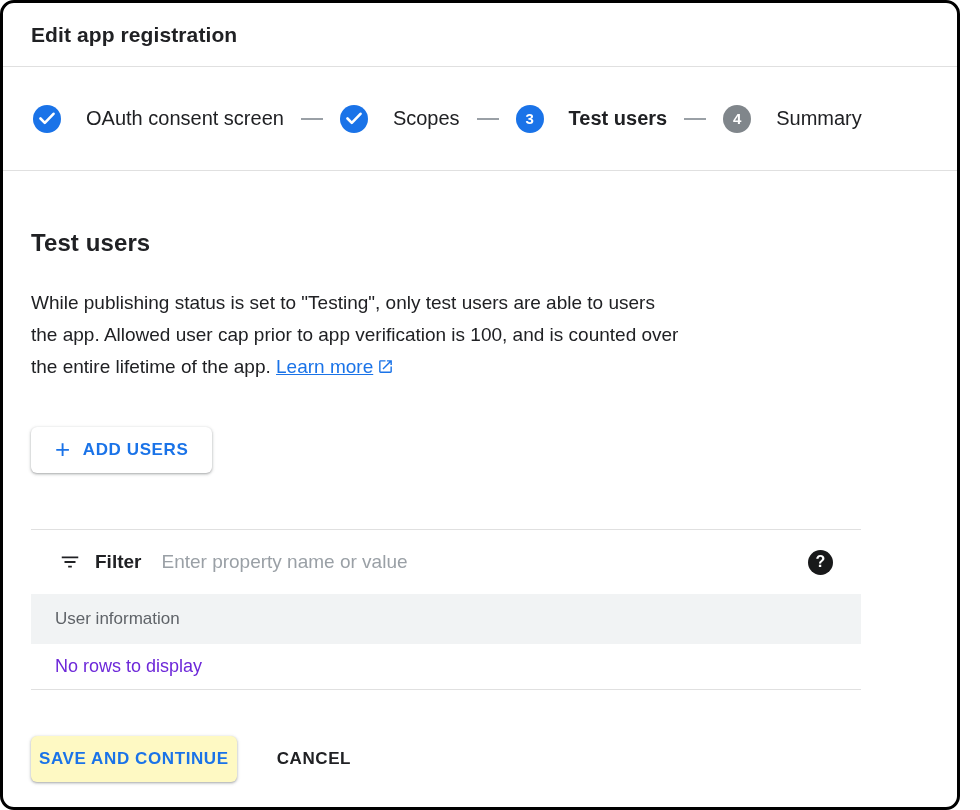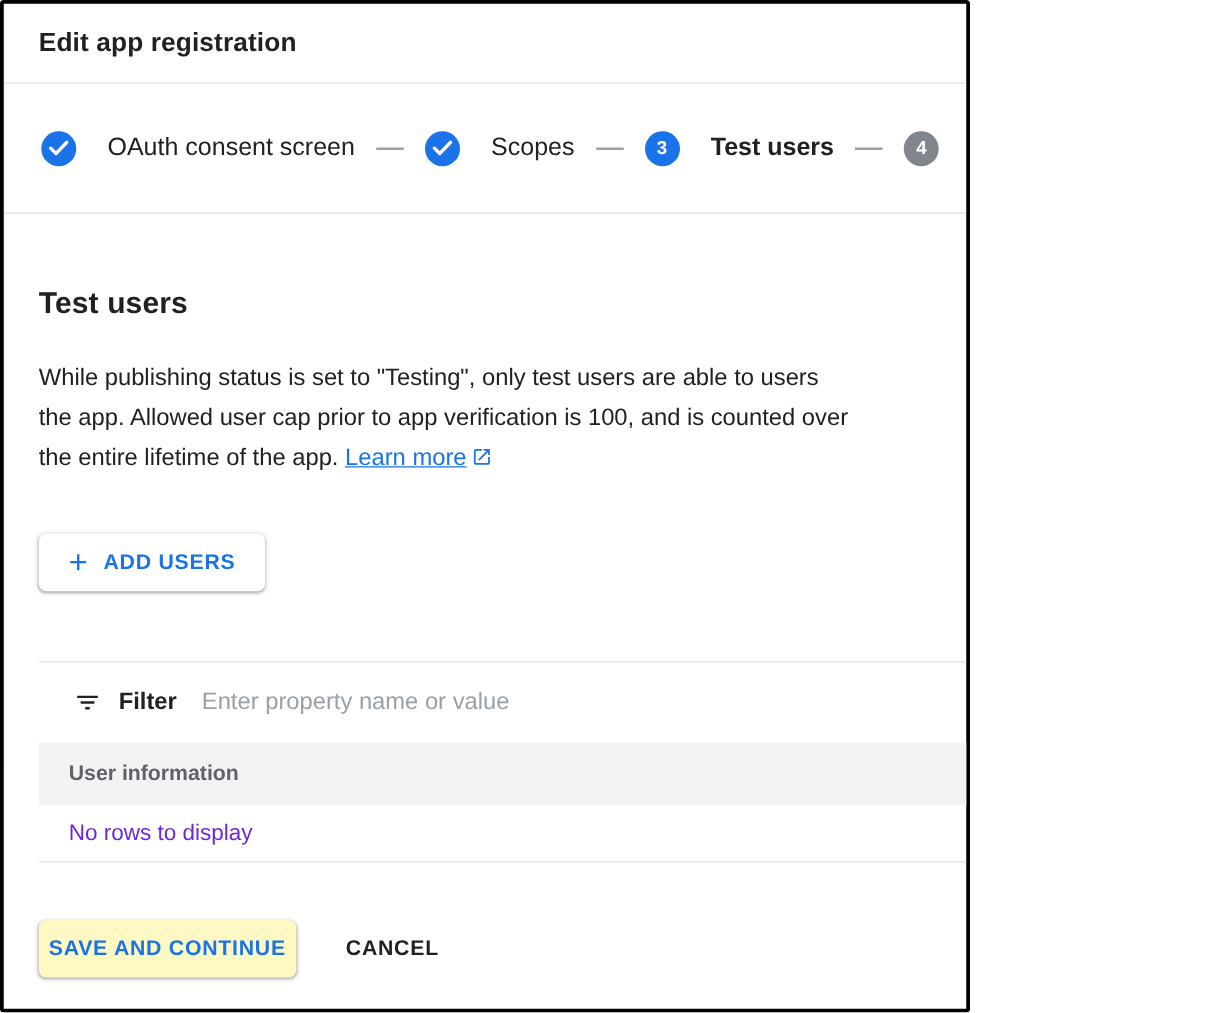--- a/index.html
+++ b/index.html
@@ -3,23 +3,23 @@
 <meta charset="utf-8">
 <style>
   * { box-sizing: border-box; margin: 0; padding: 0; }
   html, body { background: #fff; }
   body {
     width: 980px; height: 810px;
     font-family: "Liberation Sans", "DejaVu Sans", sans-serif;
     color: #202124;
   }
   .frame {
-    width: 776px; height: 810px;
+    width: 960px; height: 810px;
     border: 3px solid #000;
-    border-radius: 3px;
+    border-radius: 14px;
     background: #fff;
     overflow: hidden;
   }
   
   .dialog-header {
     height: 64px;
     display: flex; align-items: center;
     padding: 0 28px;
     border-bottom: 1px solid #e0e0e0;
   }
@@ -27,21 +27,20 @@
     font-size: 21px; font-weight: 700; color: #202124;
     letter-spacing: 0.1px;
   }
   
   .stepper {
     height: 104px;
     display: flex; align-items: center;
     padding-left: 30px;
     border-bottom: 1px solid #e0e0e0;
     white-space: nowrap;
-    justify-content: space-between;
   }
   .step { display: flex; align-items: center; cursor: pointer; }
   .step-circle {
     width: 28px; height: 28px; border-radius: 50%;
     display: flex; align-items: center; justify-content: center;
     flex: 0 0 auto;
   }
   .step-circle.done, .step-circle.active { background: #1a73e8; }
   .step-circle.upcoming { background: #80868b; }
   .step-circle .num {
@@ -110,21 +109,21 @@
     background: #18191a; color: #fff;
     display: flex; align-items: center; justify-content: center;
     font-size: 16px; font-weight: 700;
     margin-left: 16px; flex: 0 0 auto;
     cursor: pointer;
   }
   .table-head-row {
     height: 50px; background: #f1f3f4;
     display: flex; align-items: center;
     padding: 0 24px;
-    font-size: 17px; font-weight: 700; color: #5f6368;
+    font-size: 17px; font-weight: 400; color: #5f6368;
   }
   .table-empty-row {
     height: 46px;
     border-bottom: 1px solid #e0e0e0;
     display: flex; align-items: center;
     padding: 0 24px;
     font-size: 18px; color: #6d28d9;
   }
   
   .actions { margin-top: 46px; display: flex; align-items: center; }

